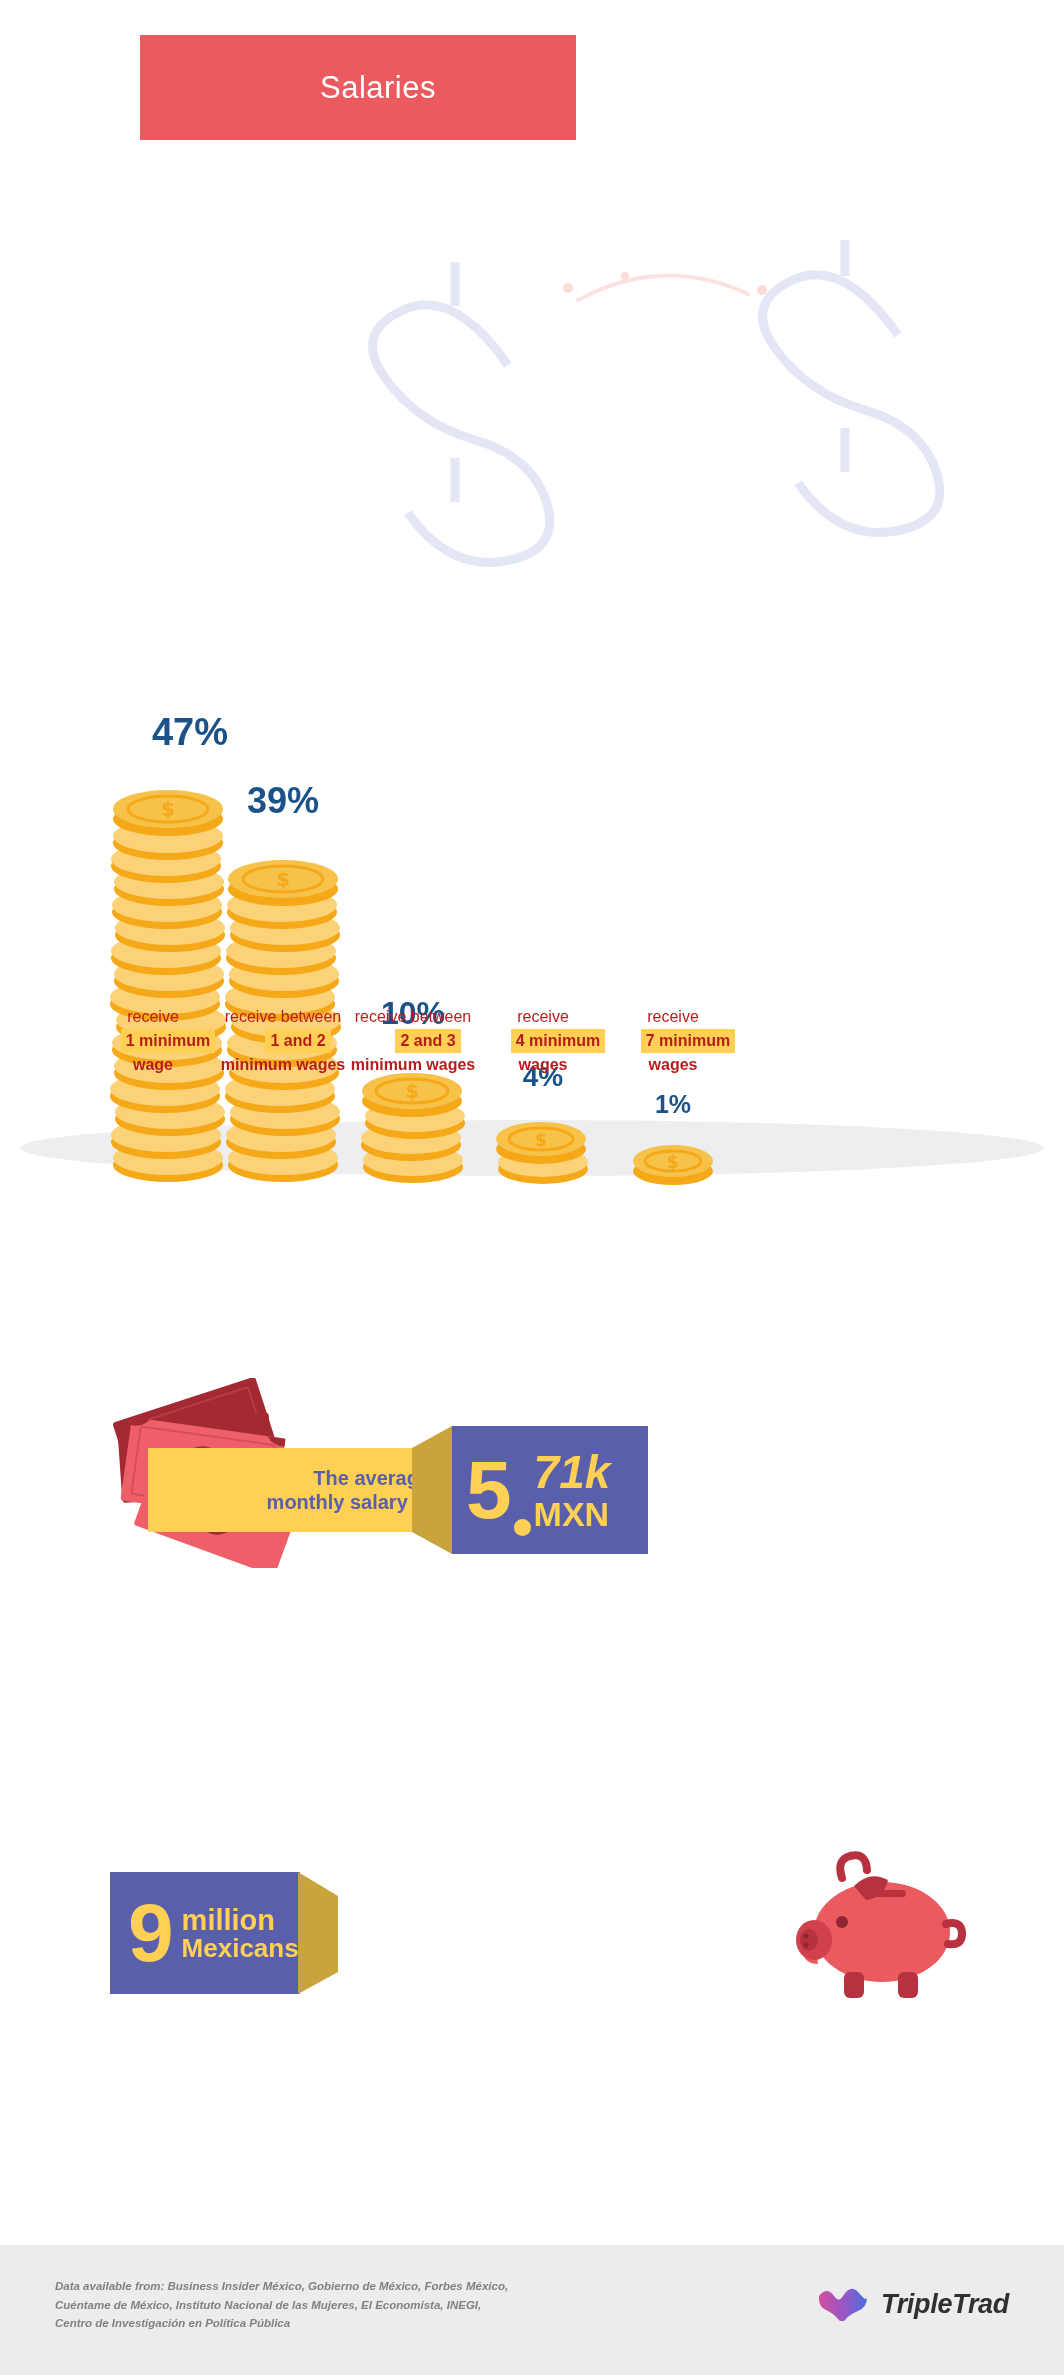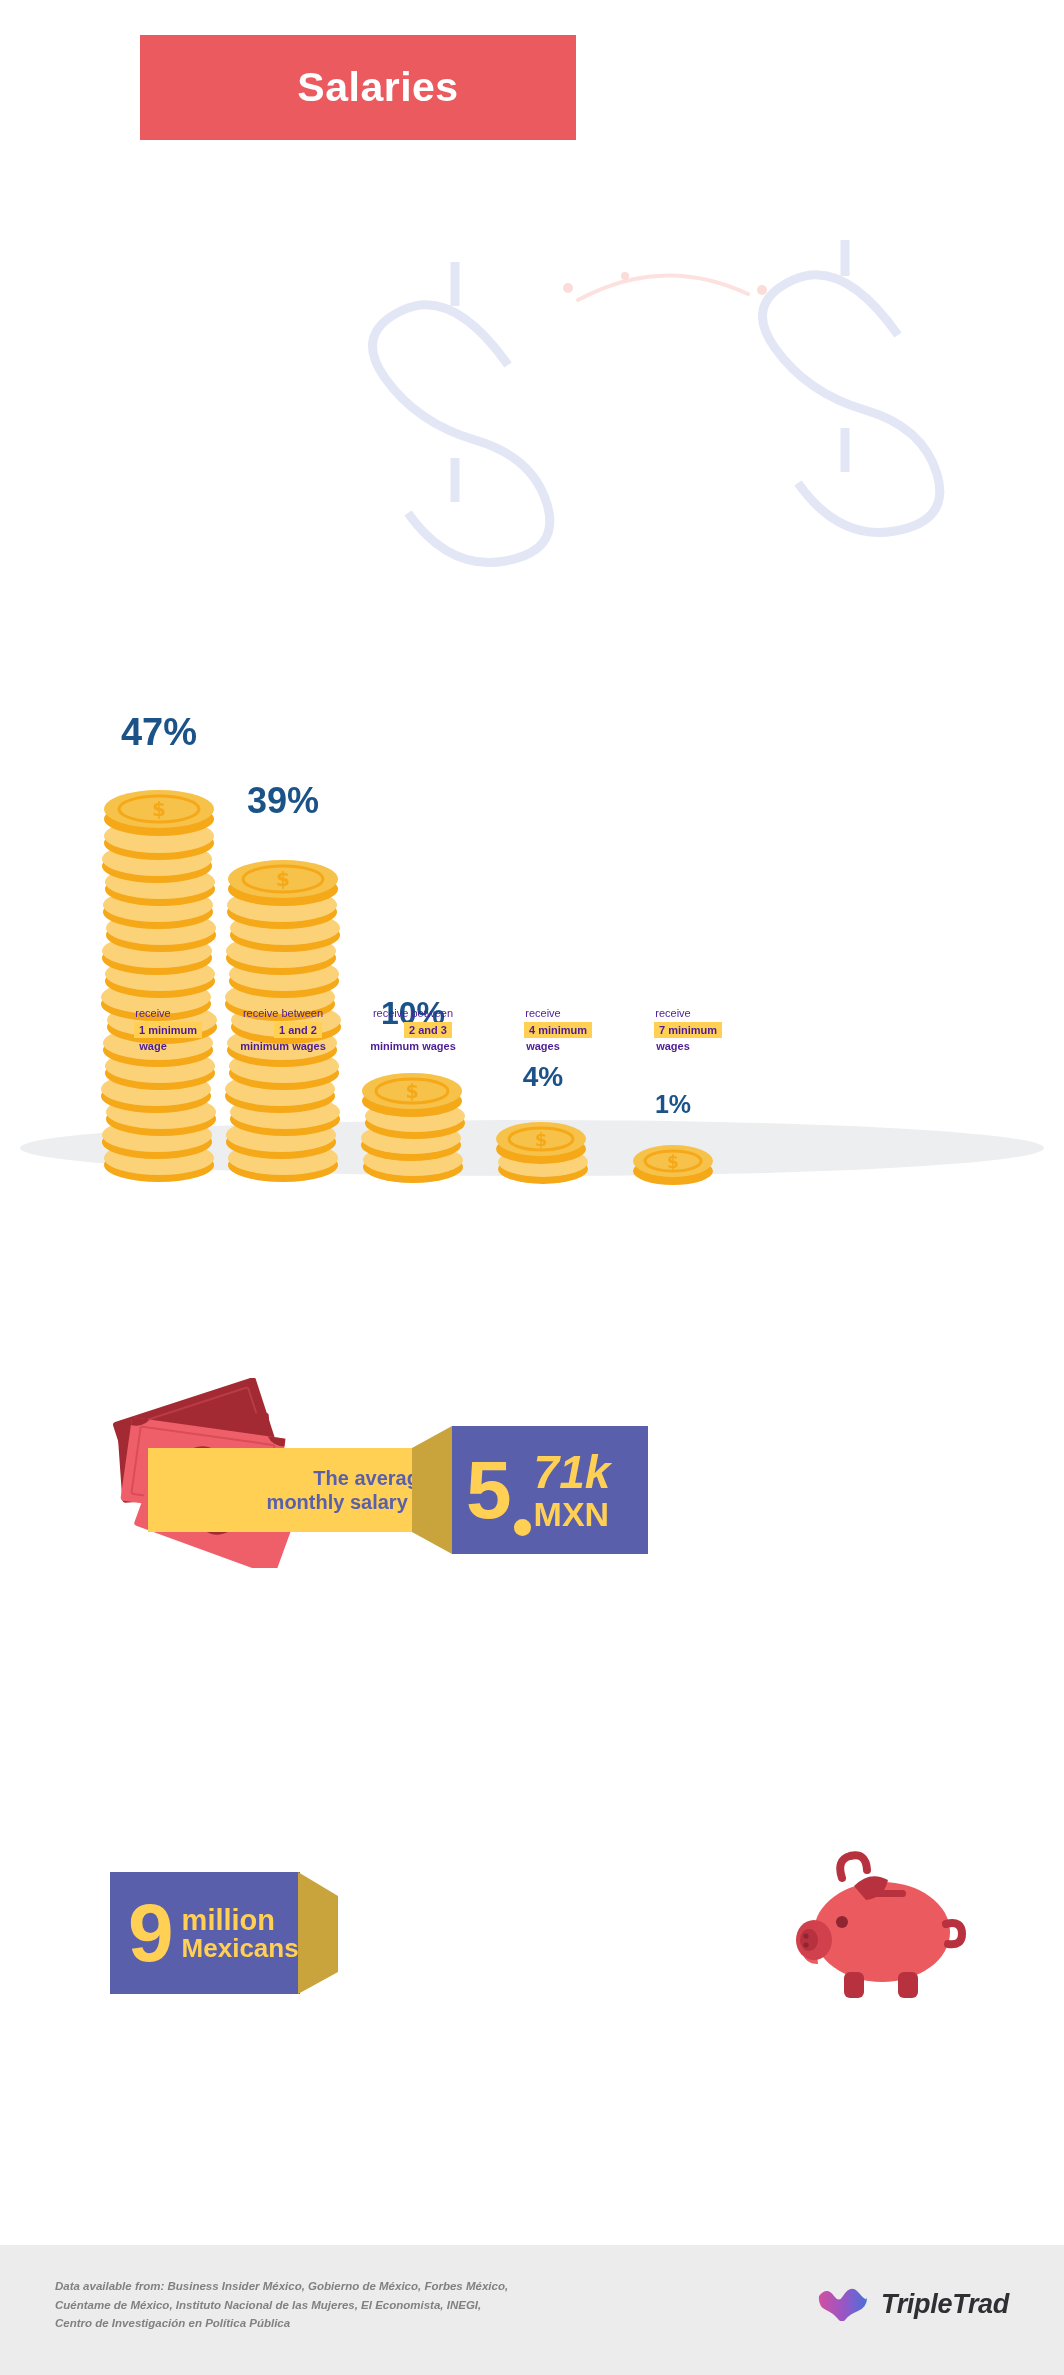--- a/index.html
+++ b/index.html
@@ -12,21 +12,21 @@
   }
 
   
   .title-banner{
     position:absolute; left:140px; top:35px;
     width:436px; height:105px;
     background:#ea5a5f;
     display:flex; align-items:center; justify-content:center;
   }
   .title-banner .title-text{
-    color:#ffffff; font-size:41px; font-weight:bold; letter-spacing:.5px;margin-left:40px;
+    color:#ffffff; font-size:31px; font-weight:normal; letter-spacing:.5px;margin-left:40px;
   }
 
   
   .chart-area{
     position:absolute; left:0; top:240px; width:1064px; height:540px;
   }
   .bg-dollars{ position:absolute; left:0; top:0; width:1064px; height:430px; }
   .ground-shadow{
     position:absolute; left:20px; top:880px;
     width:1024px; height:56px;
@@ -44,21 +44,21 @@
   .pct{
     color:#1b5288; font-weight:bold; line-height:1;
     margin-bottom:16px; white-space:nowrap;
   }
   .coins{ position:relative; }
 
   
   .captions{ position:absolute; left:0; top:1005px; width:1064px; z-index:3; }
   .caption{
     position:absolute; text-align:center;
-    color:#4c1d95; font-size:11px; line-height:1.5;
+    color:#b91c1c; font-size:16px; line-height:1.5;
   }
   .caption .lead{ font-weight:normal; display:block; }
   .caption .hl{
     display:inline-block; background:#ffd054; font-weight:bold;
     padding:0 5px;
     margin-left:30px;
   }
   .caption .tail{ display:block; font-weight:bold; }
 
   
@@ -123,21 +123,21 @@
     </g>
     <circle cx="568" cy="48" r="5" fill="#fbdcd8"></circle>
     <circle cx="762" cy="50" r="5" fill="#fbdcd8"></circle>
     <circle cx="625" cy="36" r="4" fill="#fbdcd8"></circle>
   </svg>
 
   <div class="ground-shadow"></div>
 
   <div class="stacks">
 
-    <div class="stack-col" style="left:84px; width:150px;">
+    <div class="stack-col" style="left:78px; width:150px;align-items:flex-end;">
       <span class="pct" style="font-size:38px;">47%</span>
       <svg class="coins" width="120" height="418" viewBox="0 0 120 418">
         <g>
           <ellipse cx="60" cy="398" rx="55" ry="17" fill="#f5a818"></ellipse>
             <ellipse cx="60" cy="391" rx="55" ry="17" fill="#fbd277"></ellipse>
           <ellipse cx="58" cy="375" rx="55" ry="17" fill="#f5a818"></ellipse>
             <ellipse cx="58" cy="368" rx="55" ry="17" fill="#fbd277"></ellipse>
           <ellipse cx="62" cy="352" rx="55" ry="17" fill="#f5a818"></ellipse>
             <ellipse cx="62" cy="345" rx="55" ry="17" fill="#fbd277"></ellipse>
           <ellipse cx="57" cy="329" rx="55" ry="17" fill="#f5a818"></ellipse>

